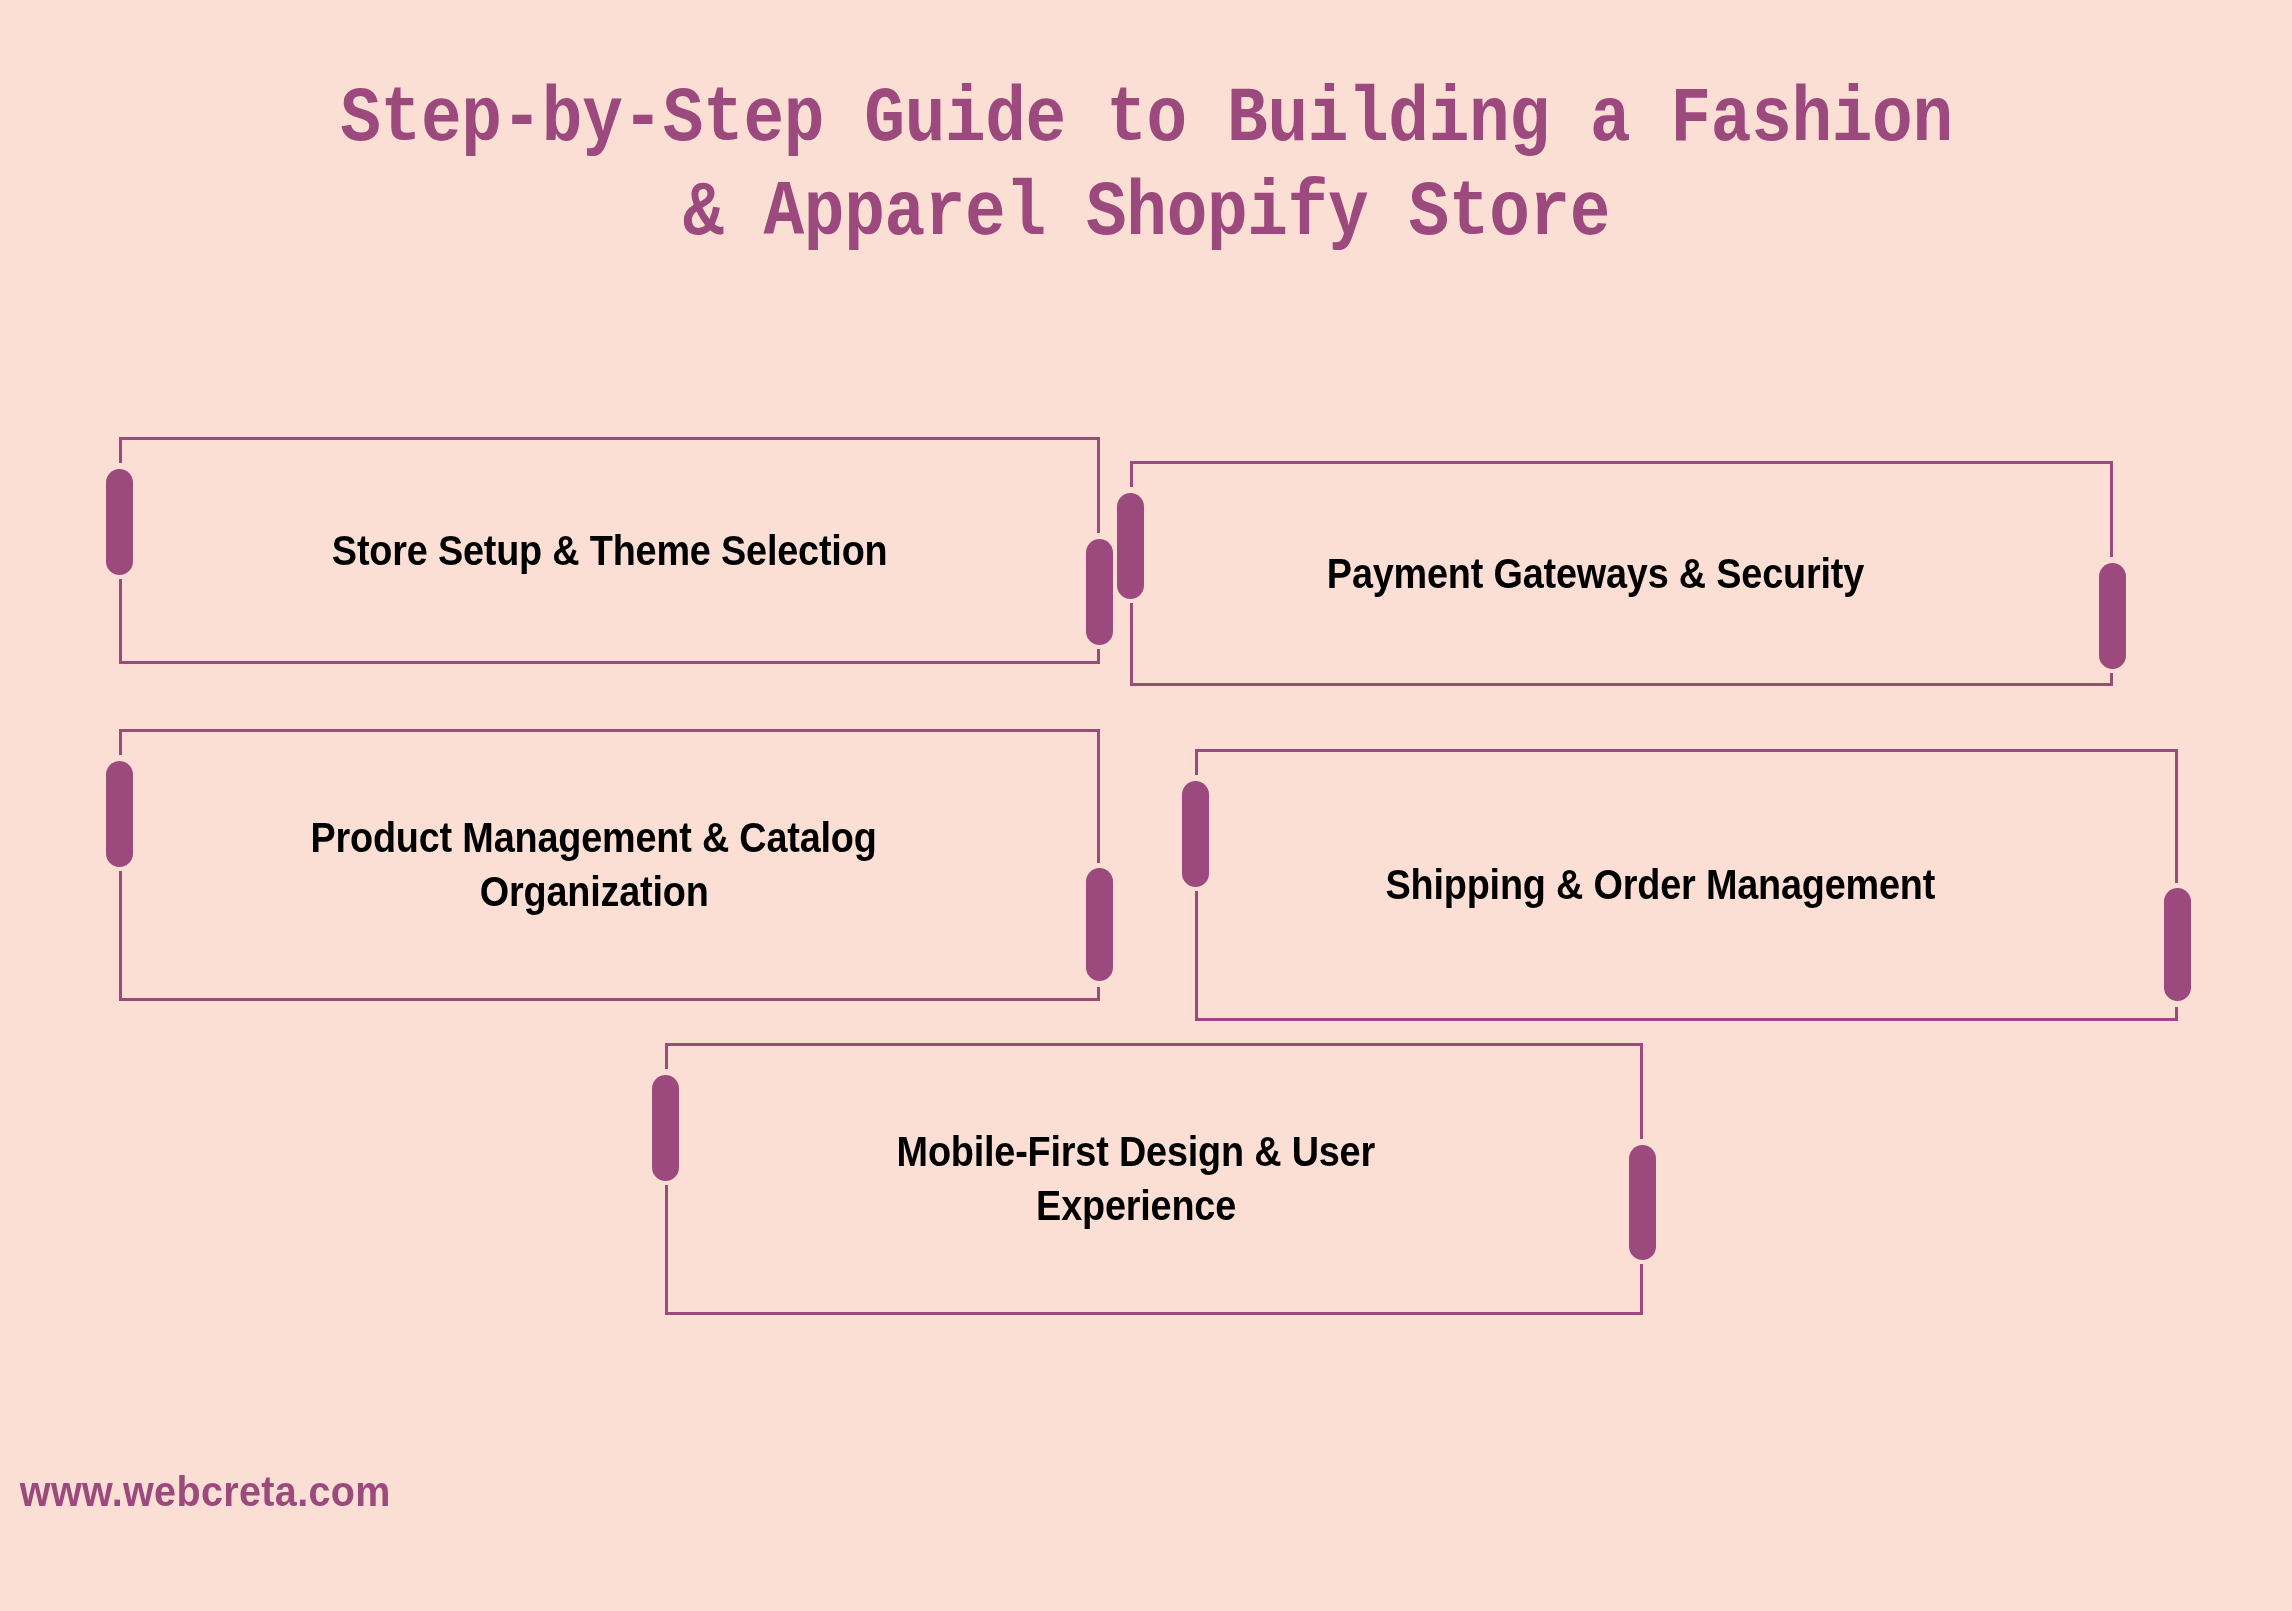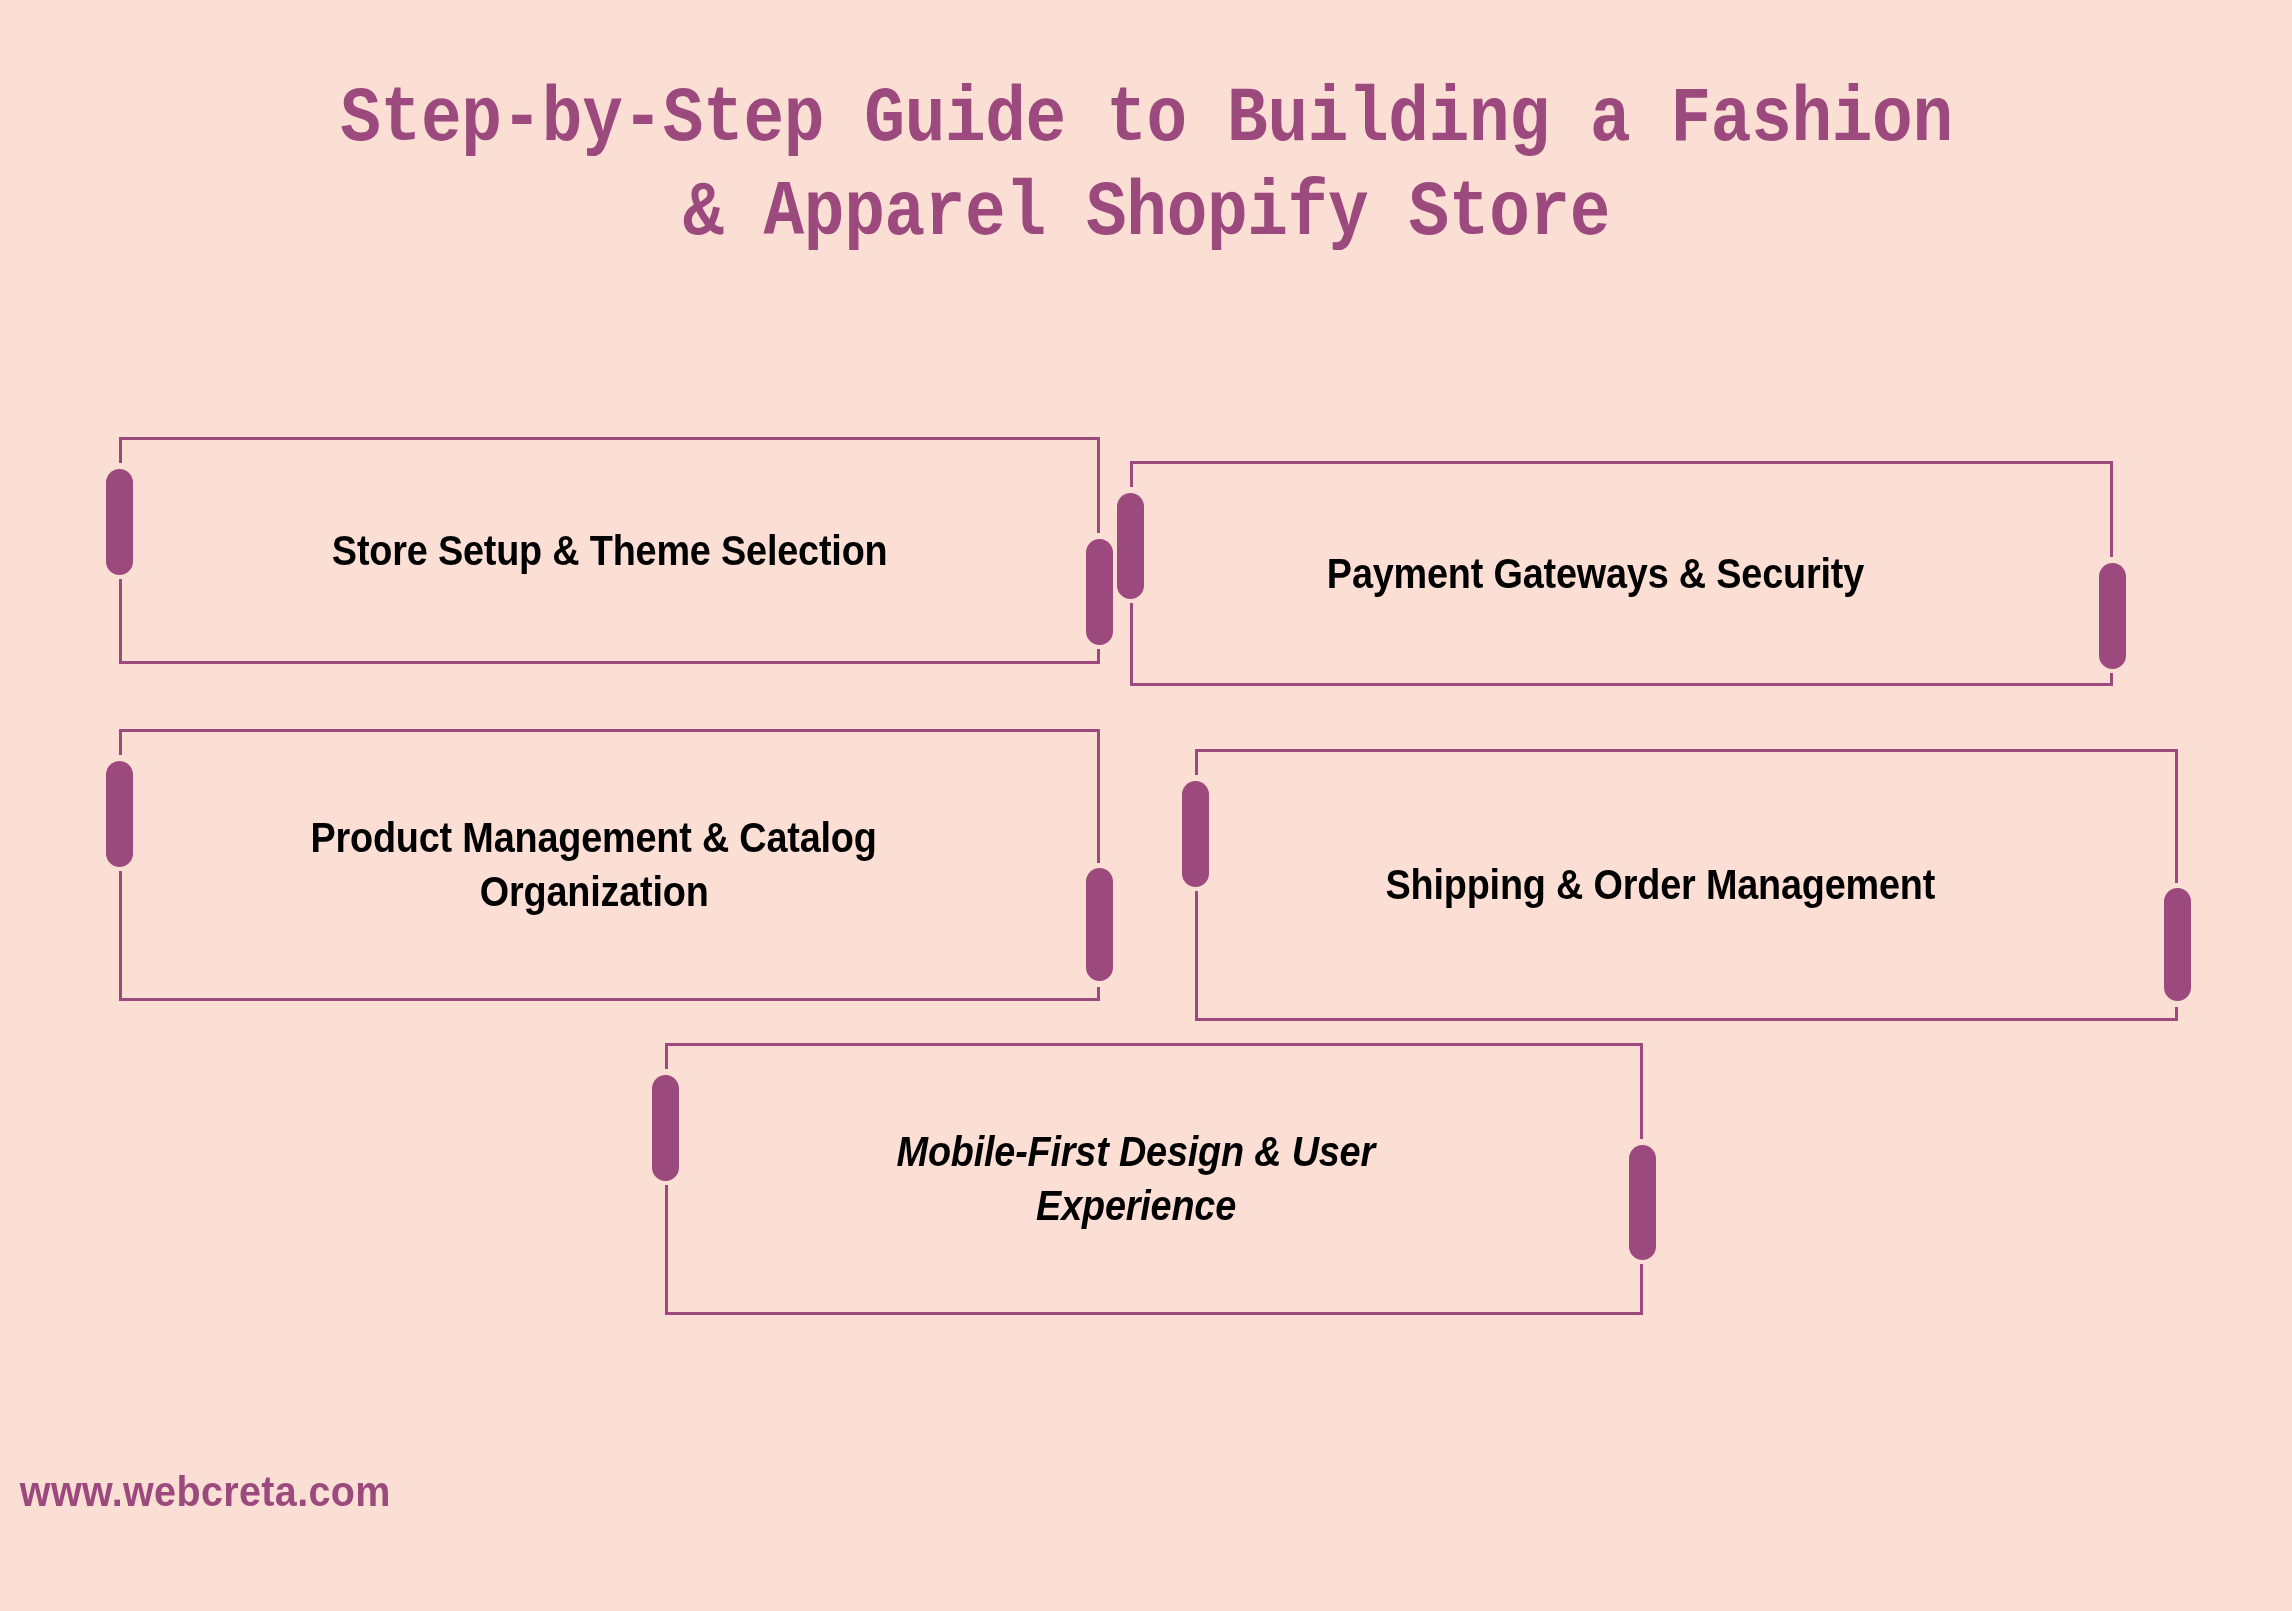--- a/index.html
+++ b/index.html
@@ -152,21 +152,21 @@
     <div class="card-label" style="padding:0 107px 0 54px;">
       <span>Shipping &amp; Order Management</span>
     </div>
   </div>
 
   <div class="card" style="left:665px; top:1043px; width:978px; height:272px;">
     <div class="gap left" style="top:23px;  height:116px;"></div>
     <div class="gap right" style="top:93px; height:125px;"></div>
     <div class="pill" style="left:-16px;  top:29px;  width:27px; height:106px;"></div>
     <div class="pill" style="right:-16px; top:99px; width:27px; height:115px;"></div>
-    <div class="card-label" style="padding:0 99px 0 63px;font-style:italic;">
+    <div class="card-label" style="padding:0 99px 0 63px;">
       <span>Mobile-First Design &amp; User</span><br>
       <span>Experience</span>
     </div>
   </div>
 
 </div>
 
 <div class="footer">
   <span class="footer-text">www.webcreta.com</span>
 </div>

